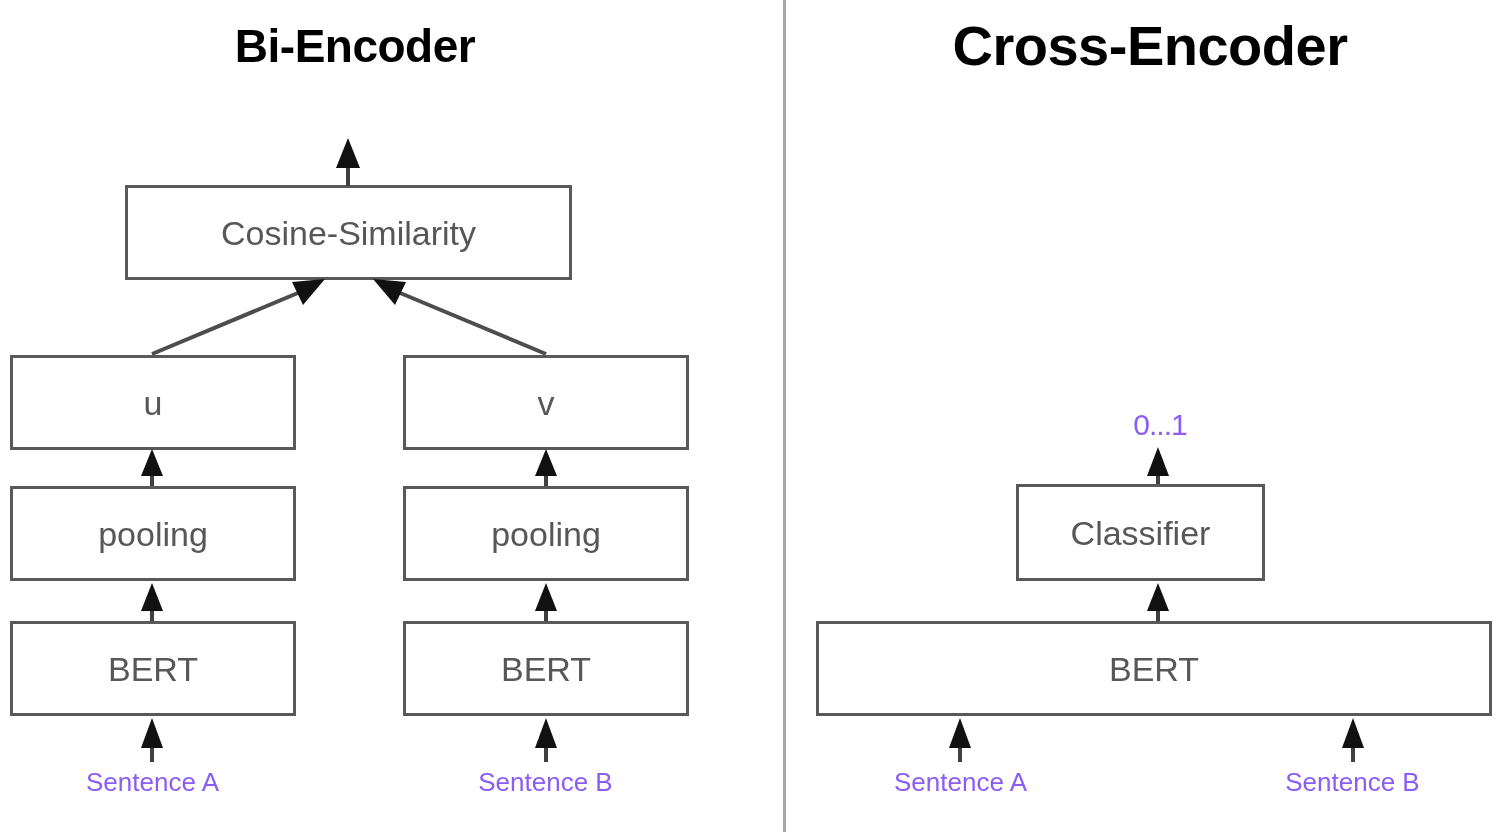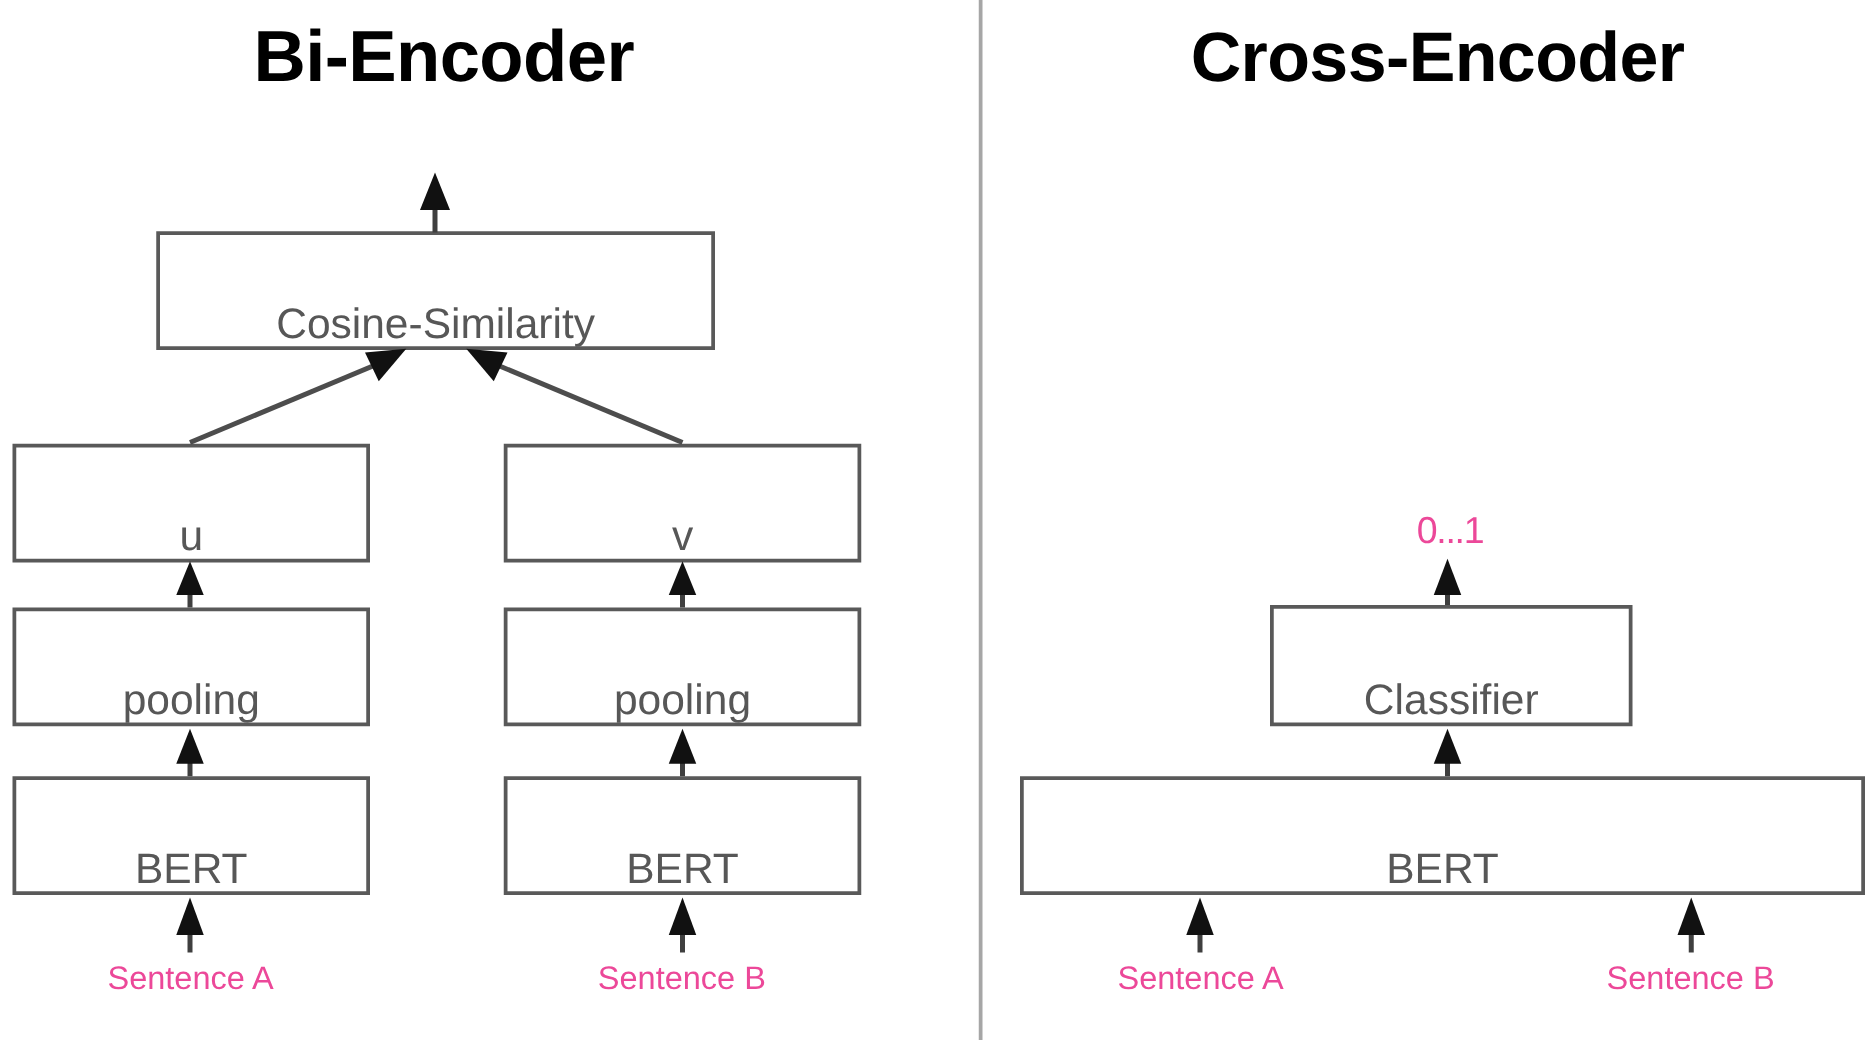--- a/index.html
+++ b/index.html
@@ -31,48 +31,48 @@
     font-weight: bold;
     color: #000000;
     text-align: center;
     white-space: nowrap;
     letter-spacing: -0.5px;
   }
   #title-bi {
     left: 0px;
     top: 14px;
     width: 710px;
-    font-size: 58px;
+    font-size: 46px;
     line-height: 64px;
   }
   #title-cross {
     left: 800px;
     top: 14px;
     width: 700px;
     font-size: 56px;
     line-height: 64px;
   }
   .node-box {
     position: absolute;
     box-sizing: border-box;
     border: 3px solid #595959;
     background: #ffffff;
     display: flex;
-    align-items: flex-end;
+    align-items: center;
     justify-content: center;
   }
   .node-label {
     color: #575757;
     font-size: 34px;
     line-height: 36px;
     white-space: nowrap;
   }
   .plain-label {
     position: absolute;
-    color: #ec4899;
+    color: #8b5cf6;
     white-space: nowrap;
     text-align: center;
   }
   .sentence-label {
     font-size: 26px;
     line-height: 38px;
   }
   .range-label {
     font-size: 30px;
     line-height: 32px;
@@ -135,21 +135,21 @@
   <div class="node-box" style="left:403px; top:621px; width:286px; height:95px;">
     <span class="node-label">BERT</span>
   </div>
 
   <div class="plain-label sentence-label" style="left:30px; top:763px; width:245px;">Sentence A</div>
 
   <div class="plain-label sentence-label" style="left:423px; top:763px; width:245px;">Sentence B</div>
 
   <div class="plain-label range-label" style="left:1080px; top:409px; width:160px;">0...1</div>
 
-  <div class="node-box" style="left:1016px; top:484px; width:290px; height:97px;">
+  <div class="node-box" style="left:1016px; top:484px; width:249px; height:97px;">
     <span class="node-label">Classifier</span>
   </div>
 
   <div class="node-box" style="left:816px; top:621px; width:676px; height:95px;">
     <span class="node-label">BERT</span>
   </div>
 
   <div class="plain-label sentence-label" style="left:838px; top:763px; width:245px;">Sentence A</div>
 
   <div class="plain-label sentence-label" style="left:1230px; top:763px; width:245px;">Sentence B</div>

